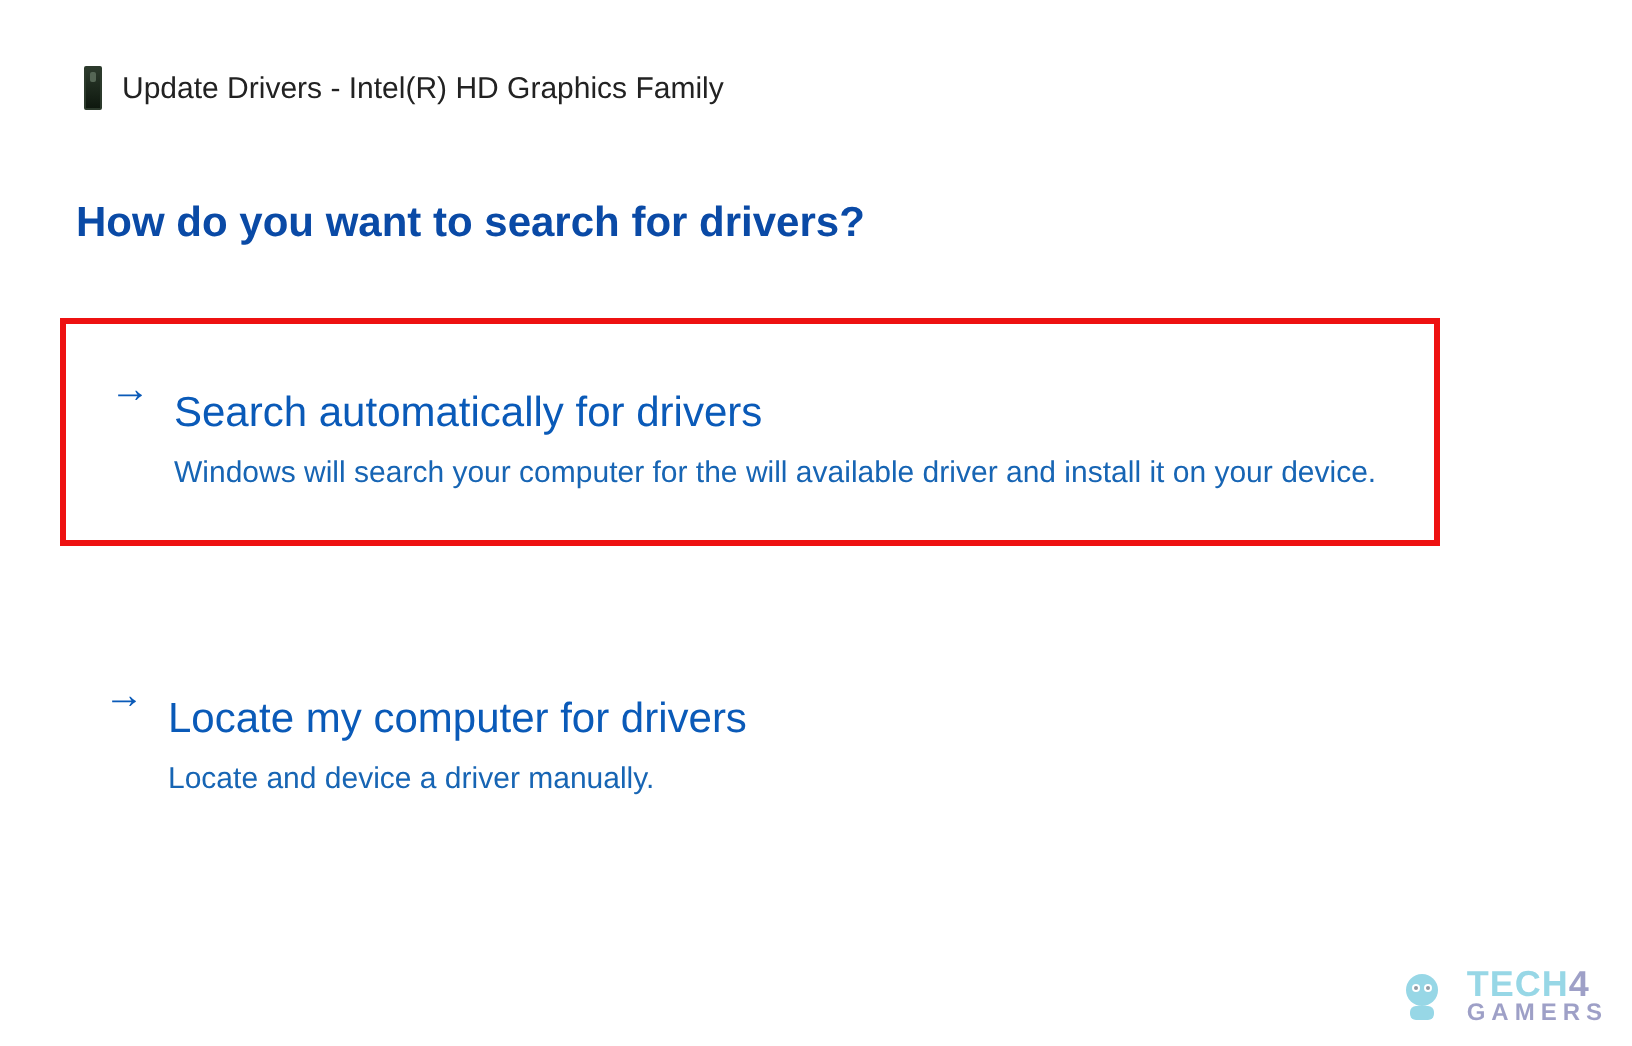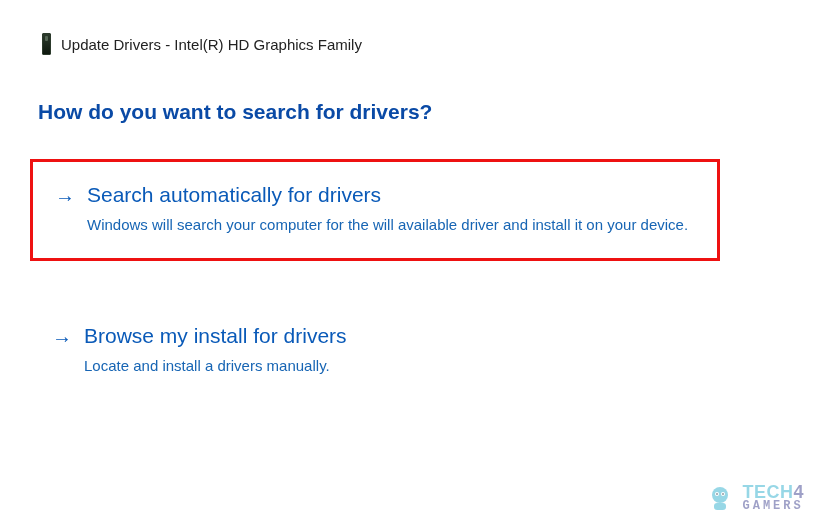--- a/index.html
+++ b/index.html
@@ -54,20 +54,21 @@
     }
     .highlight { border: 3px solid #e11; }
     .option-row { display: flex; align-items: flex-start; gap: 12px; }
     .arrow { color: #0a5ab8; font-size: 20px; line-height: 26px; }
     .titlecol {}
     .opt-title {
       font-size: 21px;
       color: #0a5ab8;
       font-weight: 400;
       line-height: 26px;
+      margin-top: 12px;
     }
     .opt-desc {
       font-size: 15px;
       color: #1765b4;
       padding-top: 6px;
       max-width: 620px;
       line-height: 22px;
     }
     .watermark {
       position: absolute;
@@ -82,21 +83,21 @@
     .wm-text { line-height: 14px; }
     .wm-tech4 {
       font-family: Arial, sans-serif;
       font-weight: 900;
       font-size: 18px;
       color: #1aa7c9;
       letter-spacing: 0.5px;
     }
     .wm-tech4 .four { color: #2b2f84; }
     .wm-gamers {
-      font-family: Liberation Mono, monospace;
+      font-family: Liberation Sans, sans-serif;
       font-weight: 900;
       font-size: 12px;
       color: #2b2f84;
       letter-spacing: 3px;
     }
   </style>
 </head>
 <body>
 
 <div class="header-row">
@@ -115,22 +116,22 @@
         <div class="opt-title">Search automatically for drivers</div>
         <div class="opt-desc">Windows will search your computer for the will available driver and install it on your device.</div>
       </div>
     </div>
   </div>
 
   <div class="option">
     <div class="option-row">
       <div class="arrow">→</div>
       <div class="titlecol">
-        <div class="opt-title">Browse my install for drivers</div>
-        <div class="opt-desc">Locate and install a drivers manually.</div>
+        <div class="opt-title">Locate my computer for drivers</div>
+        <div class="opt-desc">Locate and device a driver manually.</div>
       </div>
     </div>
   </div>
 
 </div>
 
 <div class="watermark">
   <svg class="mascot" viewBox="0 0 32 32">
     <circle cx="16" cy="12" r="8" fill="#1aa7c9"></circle>
     <circle cx="13" cy="11" r="2" fill="#fff"></circle>

